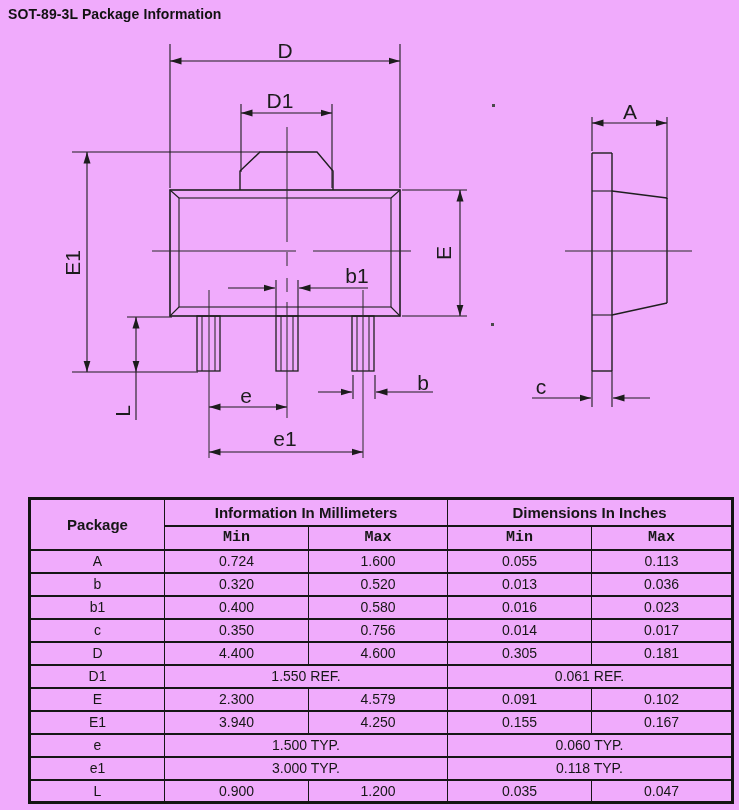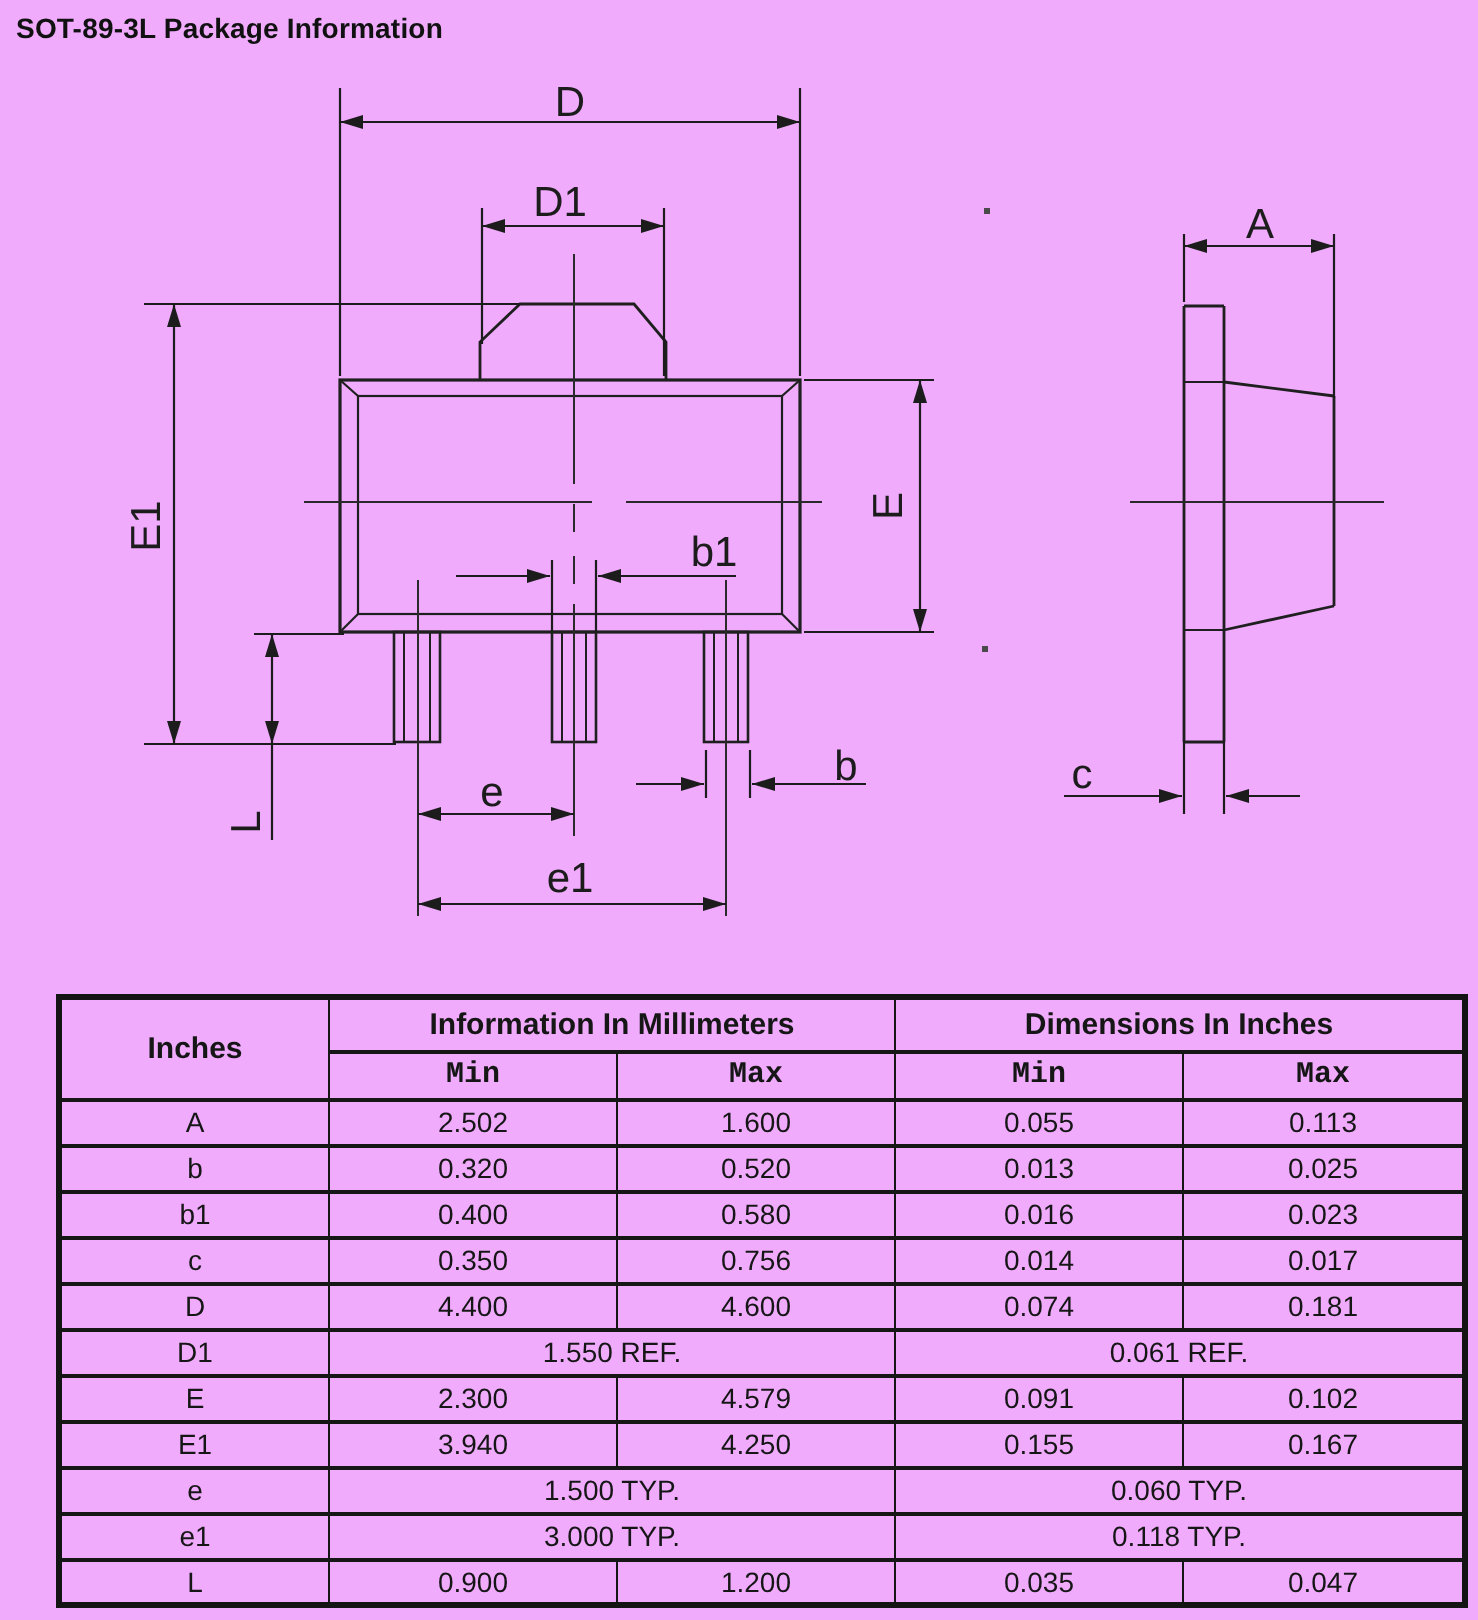--- a/index.html
+++ b/index.html
@@ -198,63 +198,63 @@
   <table class="dims">
     <colgroup>
       <col style="width:135px">
         <col style="width:144px">
         <col style="width:139px">
       <col style="width:144px">
         <col style="width:141px">
     </colgroup>
     <tbody>
         <tr class="hrow1">
-      <th rowspan="2">Inches</th>
+      <th rowspan="2">Package</th>
       <th colspan="2">Information In Millimeters</th>
       <th colspan="2">Dimensions In Inches</th>
     </tr>
     <tr class="hrow2">
       <th>Min</th>
       <th>Max</th>
       <th>Min</th>
       <th>Max</th>
     </tr>
     <tr class="drow">
       <td>A</td>
-      <td>2.502</td>
+      <td>0.724</td>
       <td>1.600</td>
       <td>0.055</td>
       <td>0.113</td>
     </tr>
     <tr class="drow">
       <td>b</td>
       <td>0.320</td>
       <td>0.520</td>
       <td>0.013</td>
-      <td>0.025</td>
+      <td>0.036</td>
     </tr>
     <tr class="drow">
       <td>b1</td>
       <td>0.400</td>
       <td>0.580</td>
       <td>0.016</td>
       <td>0.023</td>
     </tr>
     <tr class="drow">
       <td>c</td>
       <td>0.350</td>
       <td>0.756</td>
       <td>0.014</td>
       <td>0.017</td>
     </tr>
     <tr class="drow">
       <td>D</td>
       <td>4.400</td>
       <td>4.600</td>
-      <td>0.074</td>
+      <td>0.305</td>
       <td>0.181</td>
     </tr>
     <tr class="drow">
       <td>D1</td>
       <td colspan="2">1.550 REF.</td>
       <td colspan="2">0.061 REF.</td>
     </tr>
     <tr class="drow">
       <td>E</td>
       <td>2.300</td>

